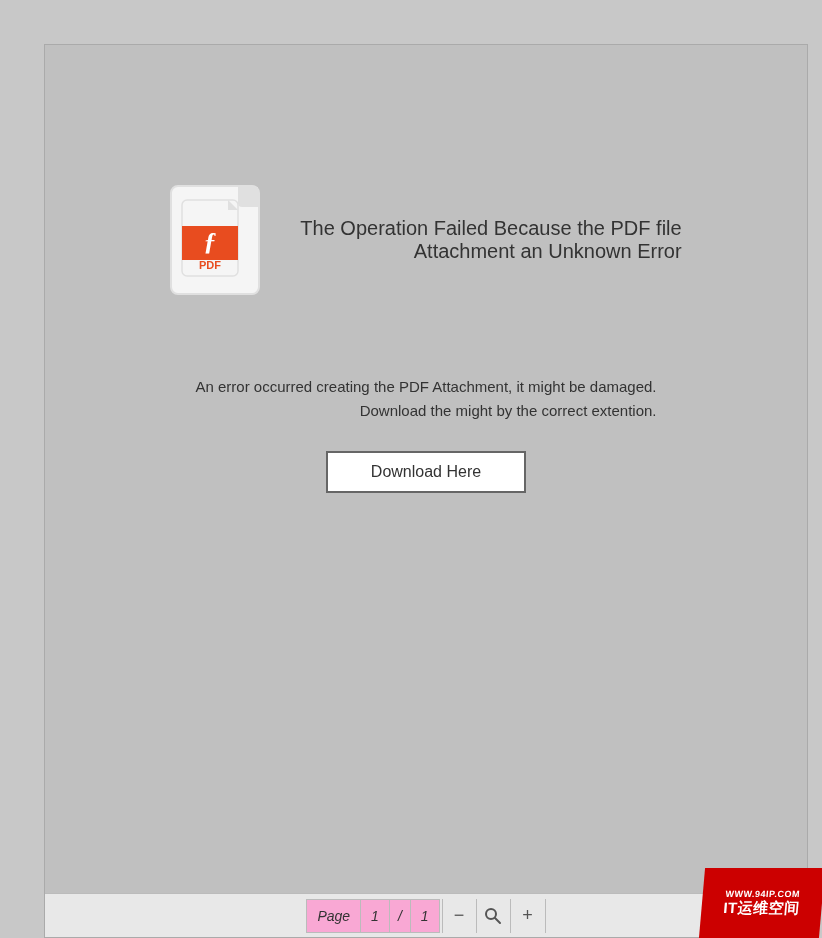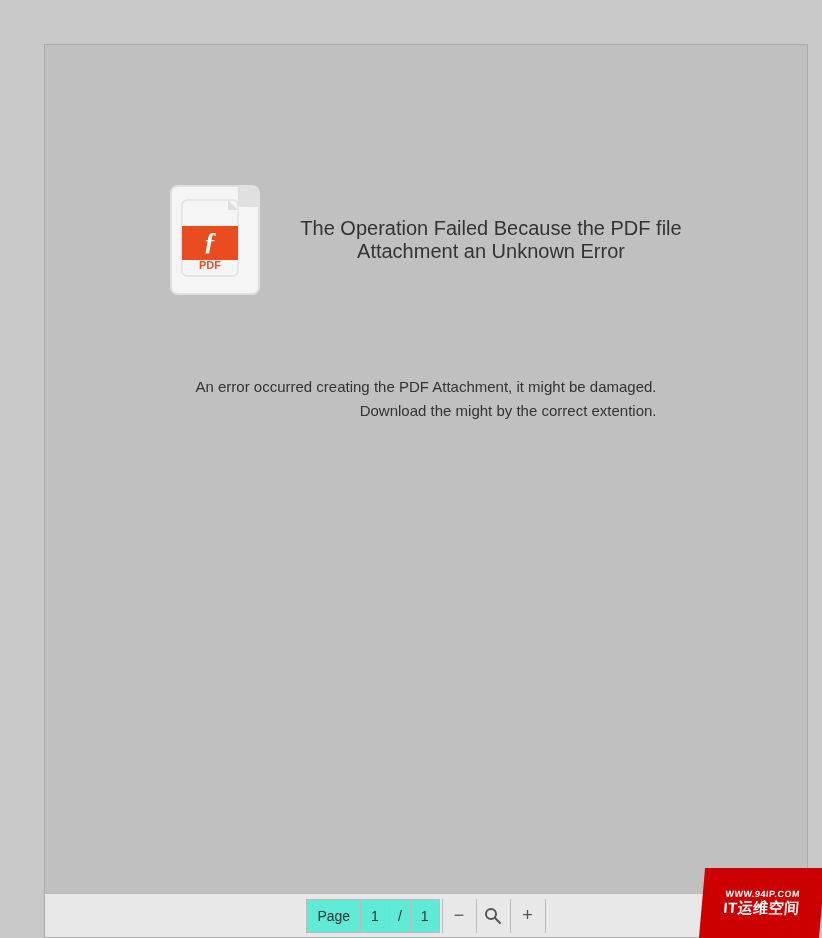--- a/index.html
+++ b/index.html
@@ -62,21 +62,21 @@
       right: 0;
       width: 20px;
       height: 20px;
       background-color: #e0e0e0;
       border-bottom-left-radius: 4px;
     }
 
     .error-text-block {
       display: flex;
       flex-direction: column;
-      align-items: center;
+      align-items: flex-end;
       justify-content: center;
     }
 
     .error-title-line1 {
       font-size: 20px;
       color: #333;
       text-align: center;
     }
 
     .error-title-line2 {
@@ -114,23 +114,24 @@
       border-top: 1px solid #bbb;
       display: flex;
       align-items: center;
       justify-content: center;
       gap: 0;
     }
 
     .page-indicator {
       display: flex;
       align-items: center;
-      background-color: #5eead4;
+      background-color: #f9a8d4;
       border: 1px solid #bbb;
       height: 34px;
+      font-style: italic;
     }
 
     .page-label {
       padding: 0 10px;
       font-size: 14px;
       color: #333;
       border-right: 1px solid #bbb;
       height: 100%;
       display: flex;
       align-items: center;
@@ -260,20 +261,21 @@
         <span class="error-title-line1">The Operation Failed Because the PDF file</span>
         <span class="error-title-line2">Attachment an Unknown Error</span>
       </div>
     </div>
 
     <div class="error-description">
       <span>An error occurred creating the PDF Attachment, it might be damaged.</span><br>
       <span>Download the might by the correct extention.</span>
     </div>
 
+    <button class="download-btn">Download Here</button>
 
   </div>
 
   <div class="toolbar-bottom">
     <div class="page-indicator">
       <span class="page-label">Page</span>
       <span class="page-current">1</span>
       <span class="page-separator">/</span>
       <span class="page-total">1</span>
     </div>

